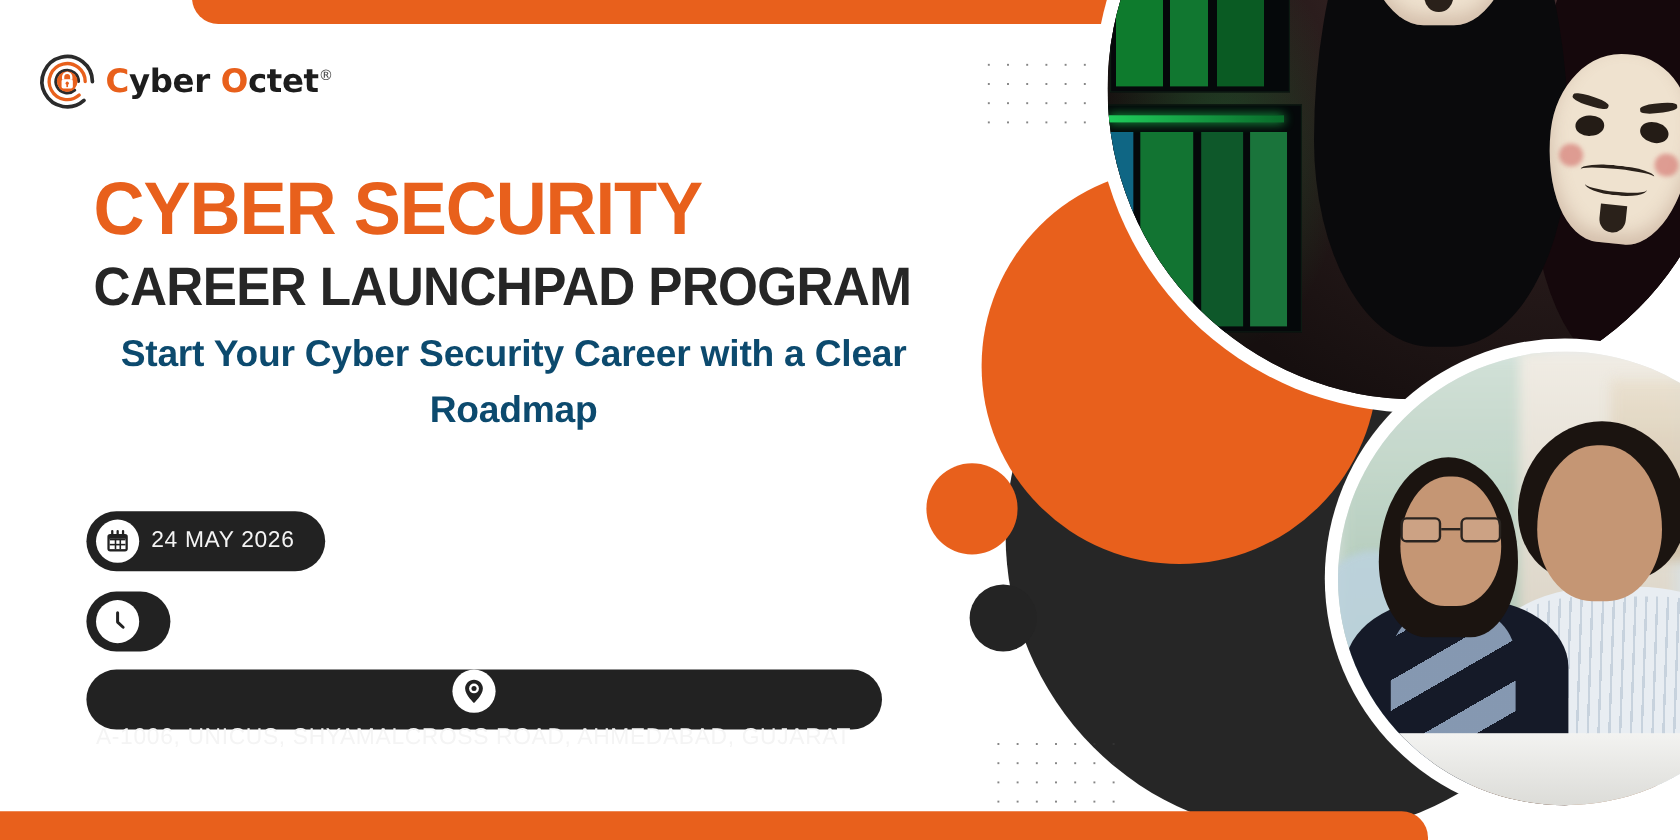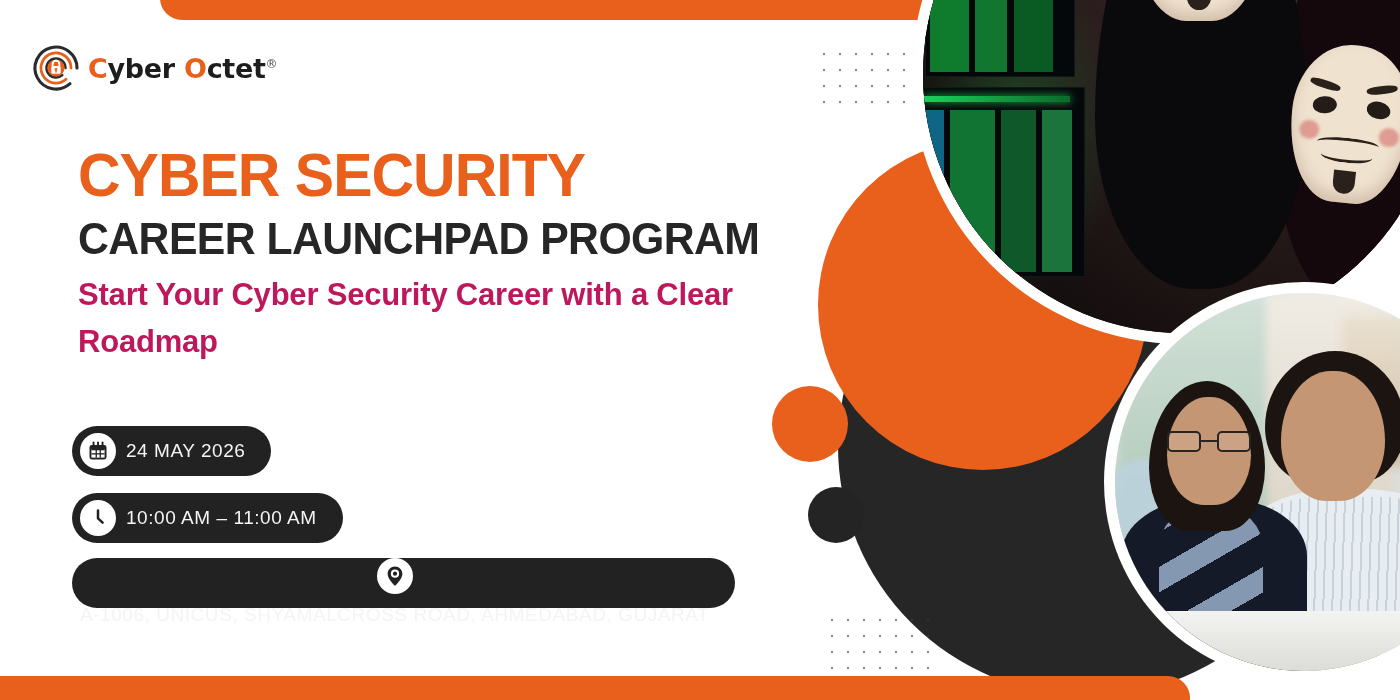--- a/index.html
+++ b/index.html
@@ -314,20 +314,21 @@
     border-radius:24px;
   }
   .arm-1 { left:96px; top:352px; width:170px; height:36px; transform:rotate(-7deg); }
 
   
   .content {
     position:absolute;
     left:0; top:0;
     width:880px; height:544px;
     z-index:7;
+    text-align:center;
   }
 
   
   .logo {
     position:absolute;
     left:30px; top:42px;
     display:flex; align-items:center; gap:6px;
   }
   .logo-mark { width:52px; height:52px; flex:none; }
   .logo-text {
@@ -373,21 +374,21 @@
     transform-origin:left center;
     white-space:nowrap;
   }
   .tagline {
     position:absolute;
     left:78px; top:272px;
     width:700px;
     font-size:31px;
     line-height:1.5;
     font-weight:bold;
-    color:#be185d;
+    color:#0c4a6e;
     letter-spacing:-.2px;
   }
 
   
   .pill {
     position:absolute;
     display:flex; align-items:center;
     gap:10px;
     height:50px;
     padding:0 26px 0 8px;
@@ -528,21 +529,20 @@
       <span class="pill-text">24 MAY 2026</span>
     </div>
 
     <div class="pill pill-time">
       <span class="pill-icon">
         <svg width="26" height="26" viewBox="0 0 26 26">
           <circle cx="13" cy="13" r="11.6" fill="#fff"></circle>
           <path d="M13 5.6v7.8l4.6 4.3" fill="none" stroke="#222" stroke-width="2.5" stroke-linecap="round" stroke-linejoin="round"></path>
         </svg>
       </span>
-      <span class="pill-text">10:00 AM – 11:00 AM</span>
     </div>
 
     <div class="pill pill-addr">
       <span class="pill-icon">
         <svg width="24" height="24" viewBox="0 0 24 24">
           <path d="M12 2.4c-4.1 0-7.4 3.3-7.4 7.4 0 5.3 7.4 12.1 7.4 12.1s7.4-6.8 7.4-12.1c0-4.1-3.3-7.4-7.4-7.4z" fill="#222"></path>
           <circle cx="12" cy="9.7" r="4.1" fill="#fff"></circle>
           <circle cx="12" cy="9.7" r="2.1" fill="#222"></circle>
         </svg>
       </span>

